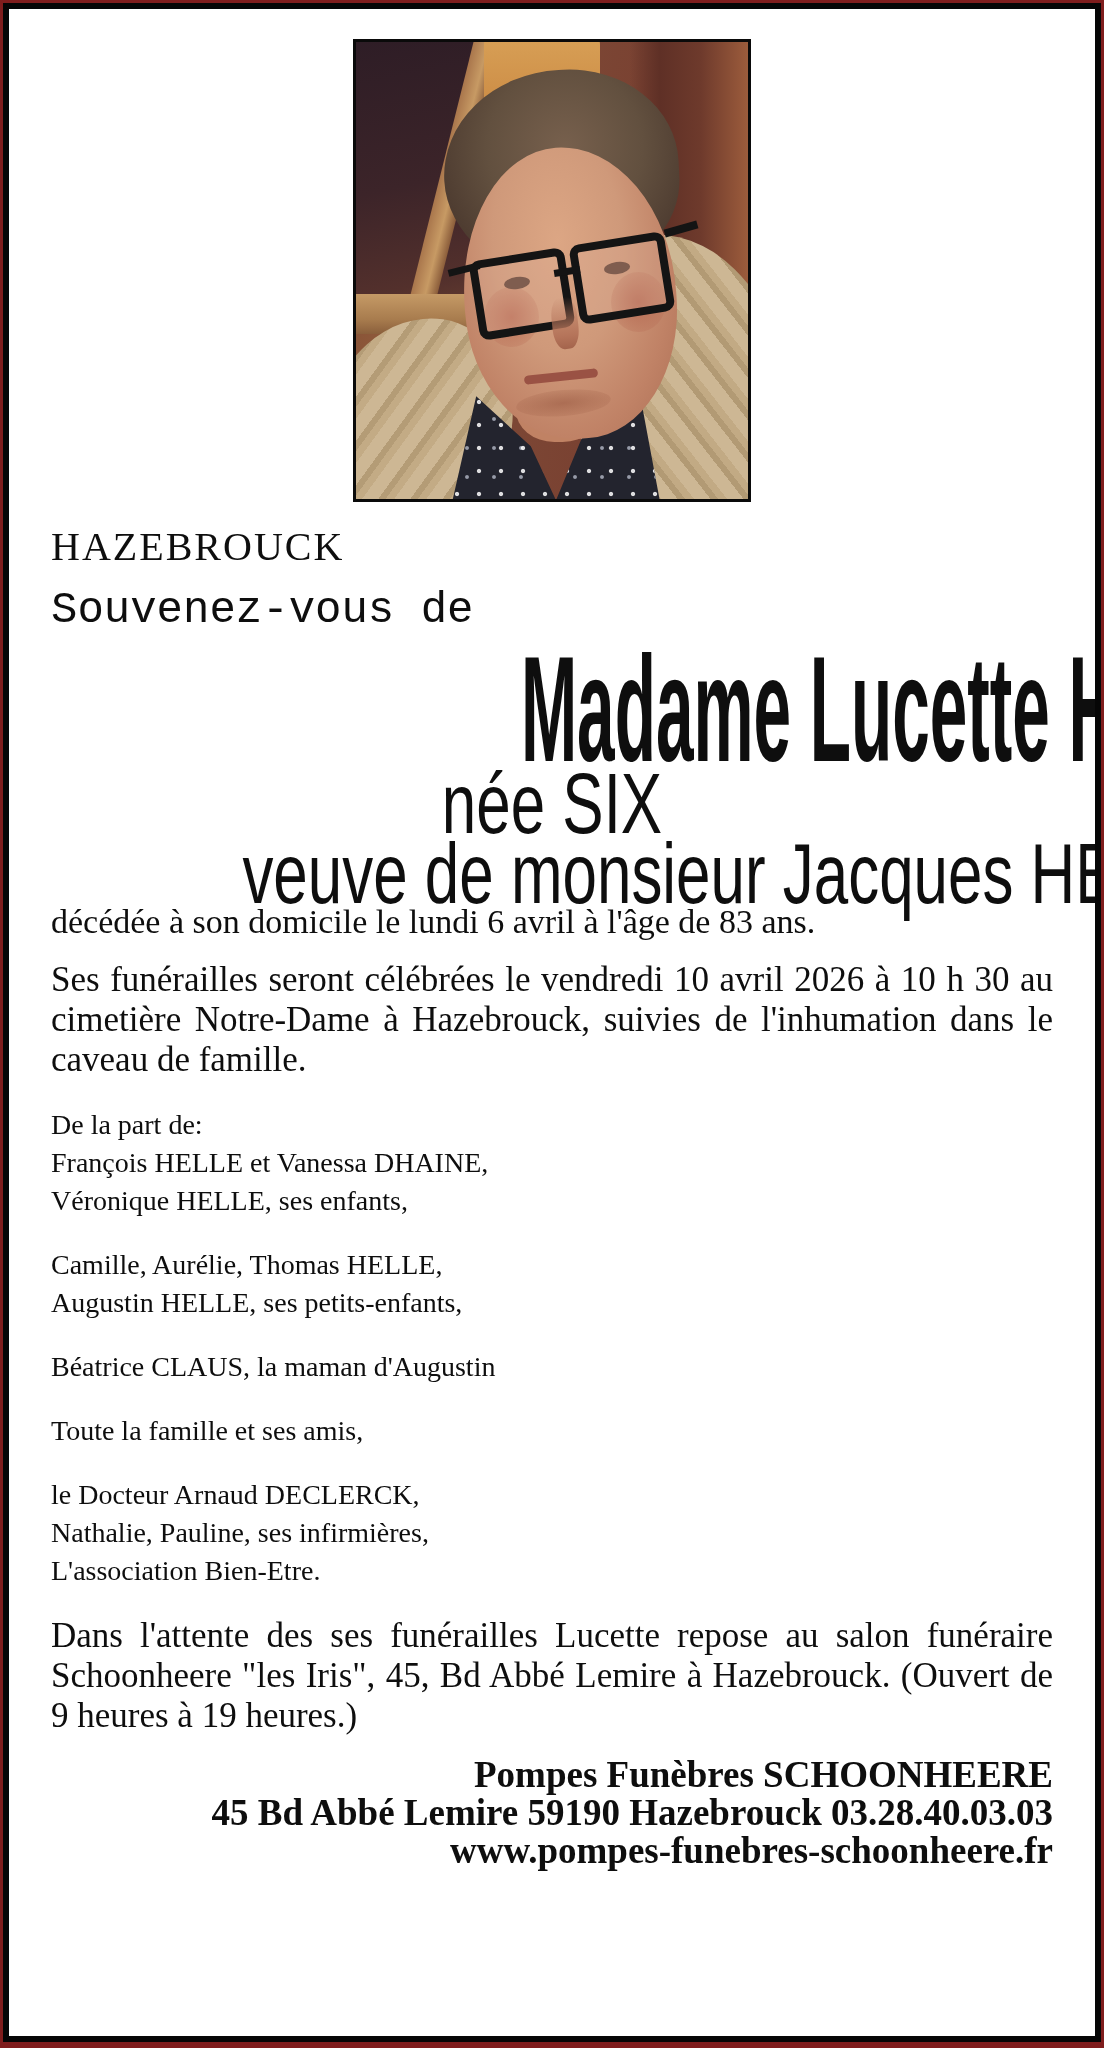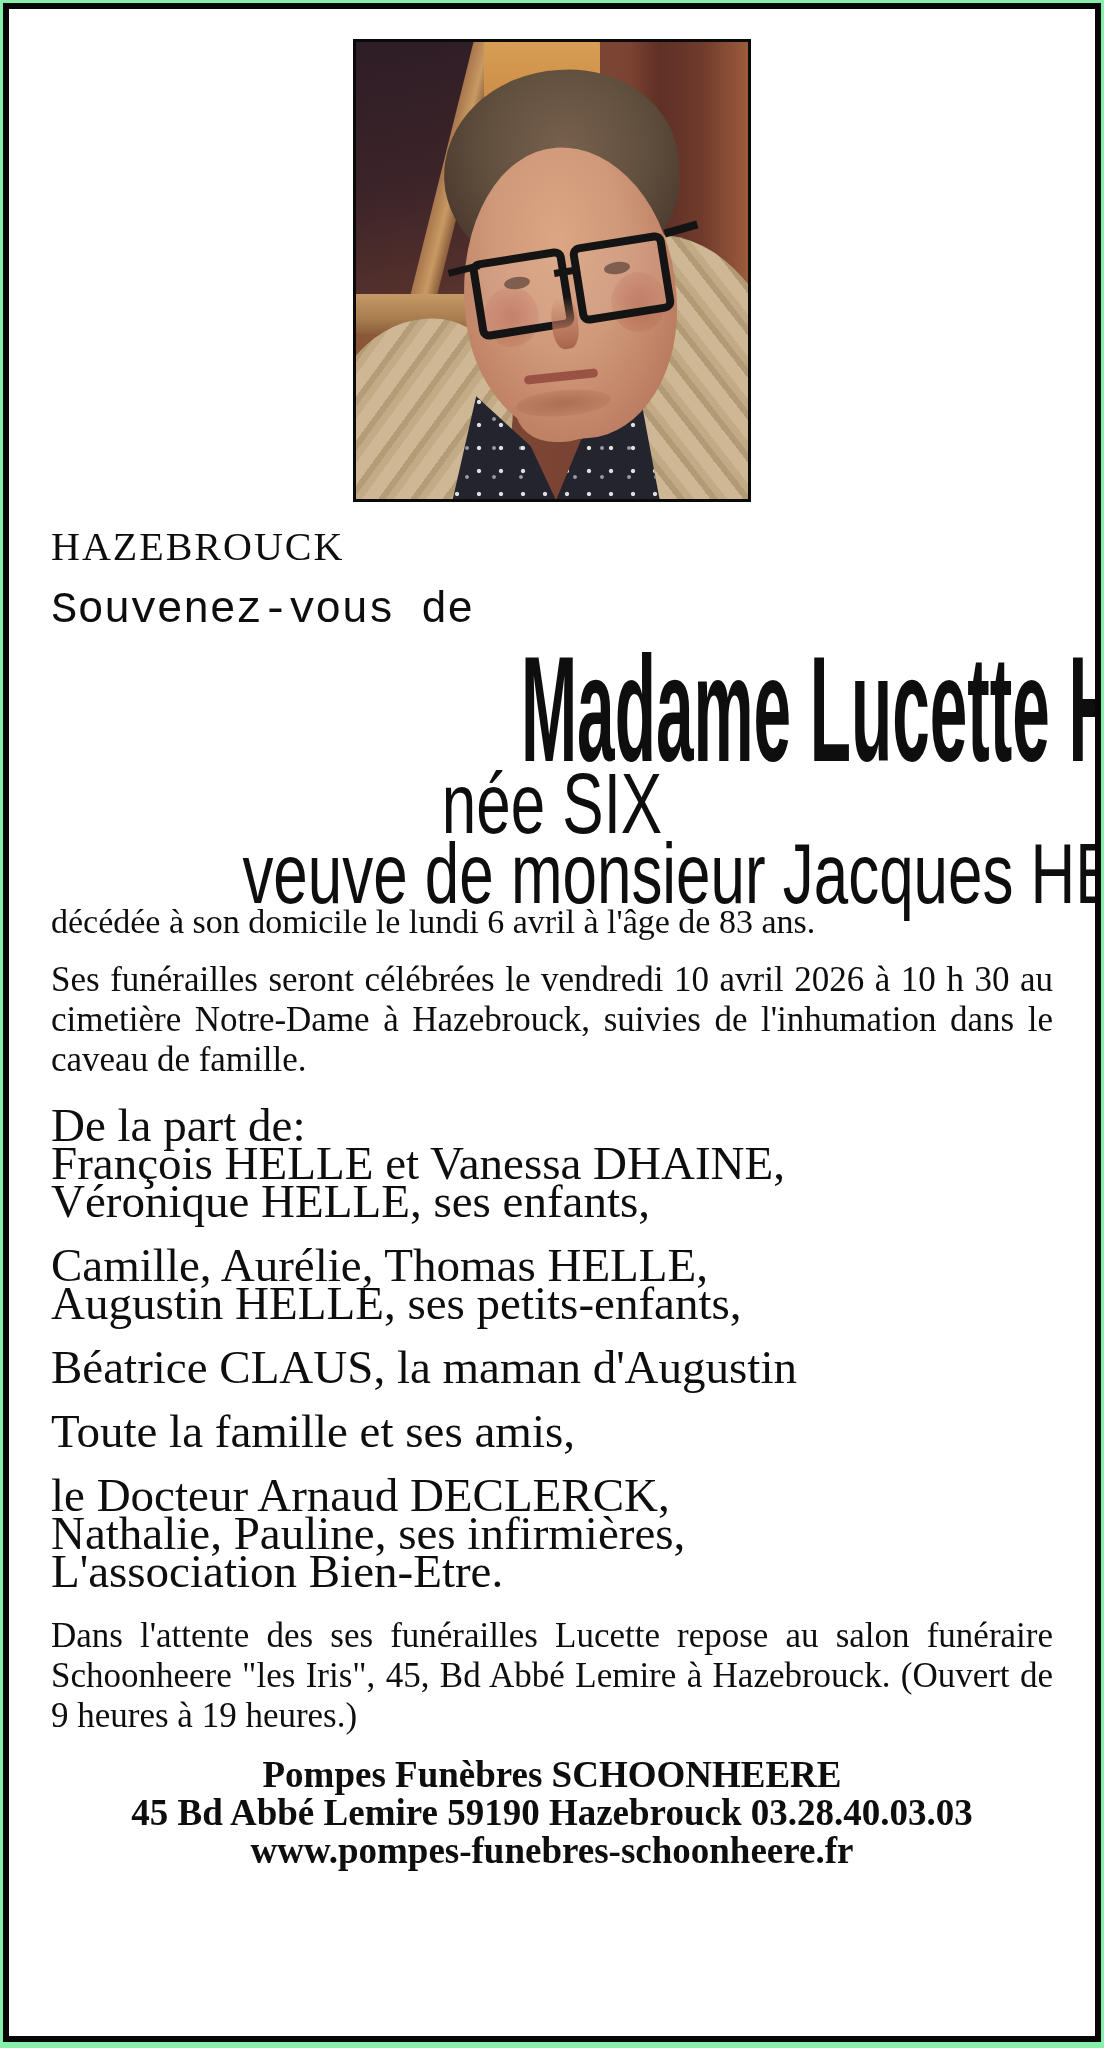--- a/index.html
+++ b/index.html
@@ -1,16 +1,16 @@
 <!DOCTYPE html>
 <html><head>
 <meta charset="utf-8">
 <style>
   html,body{margin:0;padding:0;background:#ffffff;}
-  .page{position:relative;width:1104px;height:2048px;background:#86efac;overflow:hidden;
+  .page{position:relative;width:1104px;height:2048px;background:#7f1d1d;overflow:hidden;
         font-family:"Liberation Serif", serif;color:#0e0e0e;}
   .sheet{position:absolute;left:3px;top:3px;right:3px;bottom:6px;border:6px solid #060606;
          background:#fff;box-sizing:border-box;padding:0 42px;overflow:hidden;}
 
   
   .photo{position:relative;width:398px;height:463px;margin:30px auto 0;border:3px solid #0a0a0a;
          box-sizing:border-box;overflow:hidden;background:#7b4a38;}
   .photo *{position:absolute;}
   .ph-back{left:0;top:0;width:100%;height:100%;
      background:linear-gradient(100deg,#5a332e 0%,#714236 18%,#7d4936 40%,#7a4232 62%,#6b382b 80%,#8a4f36 100%);}
@@ -70,25 +70,25 @@
         font-size:150px;line-height:150px;white-space:nowrap;}
   .name span{display:inline-block;transform:scaleX(0.45);transform-origin:50% 50%;}
   .bigsans{text-align:center;font-family:"Liberation Sans",sans-serif;font-weight:400;
         font-size:86px;line-height:86px;white-space:nowrap;}
   .bigsans span{display:inline-block;transform:scaleX(0.72);transform-origin:50% 50%;}
   .maiden{margin-top:-24px;}
   .widow{margin-top:-16px;}
   .death{margin-top:-14px;font-size:34px;line-height:40px;}
   .para{font-size:35px;line-height:40px;text-align:justify;}
   .funeral{margin-top:18px;}
-  .group{margin-top:26px;font-size:47px;line-height:38px;}
+  .group{margin-top:26px;font-size:28px;line-height:38px;}
   .group div{min-height:38px;}
   .repose{margin-top:26px;}
   .avis{margin-top:26px;font-size:35px;line-height:40px;}
-  .footer{margin-top:20px;text-align:center;font-weight:700;font-size:37px;line-height:38px;}
+  .footer{margin-top:20px;text-align:right;font-weight:700;font-size:37px;line-height:38px;}
 </style>
 </head>
 <body>
 
 <div class="page">
   <div class="sheet">
 
     <div class="photo">
       <div class="ph-back"></div>
       <div class="ph-cab"></div>

